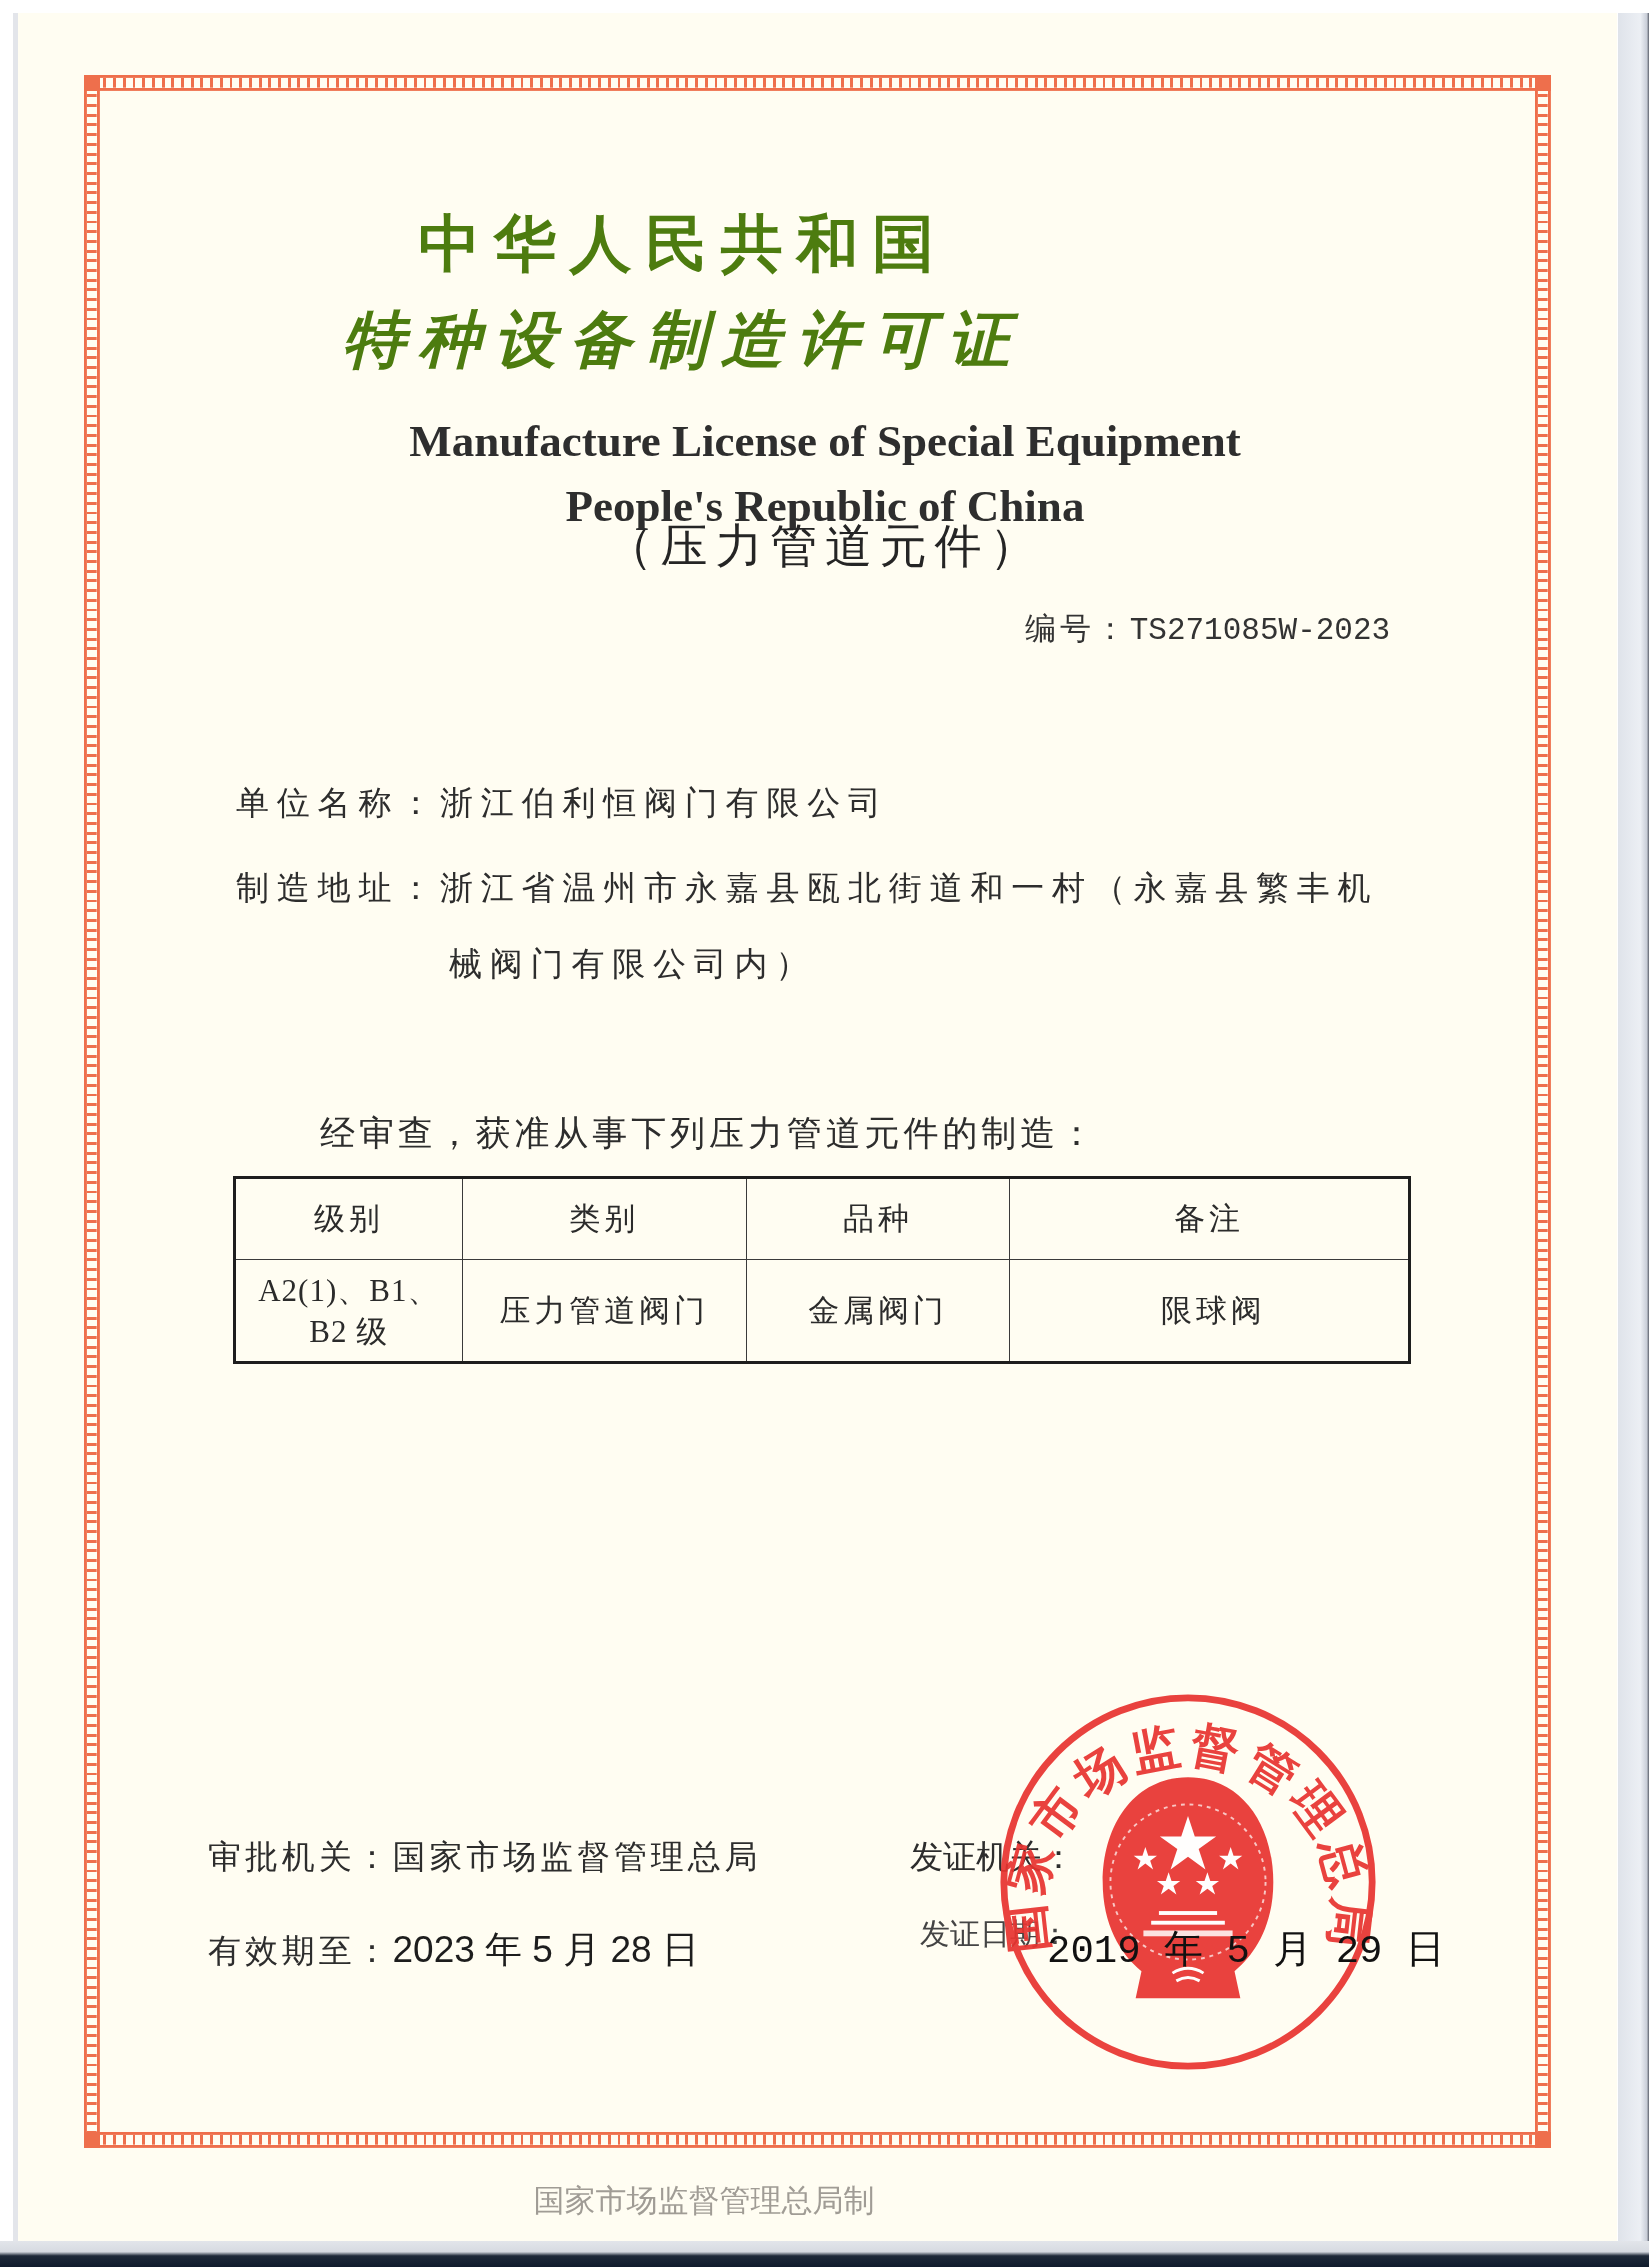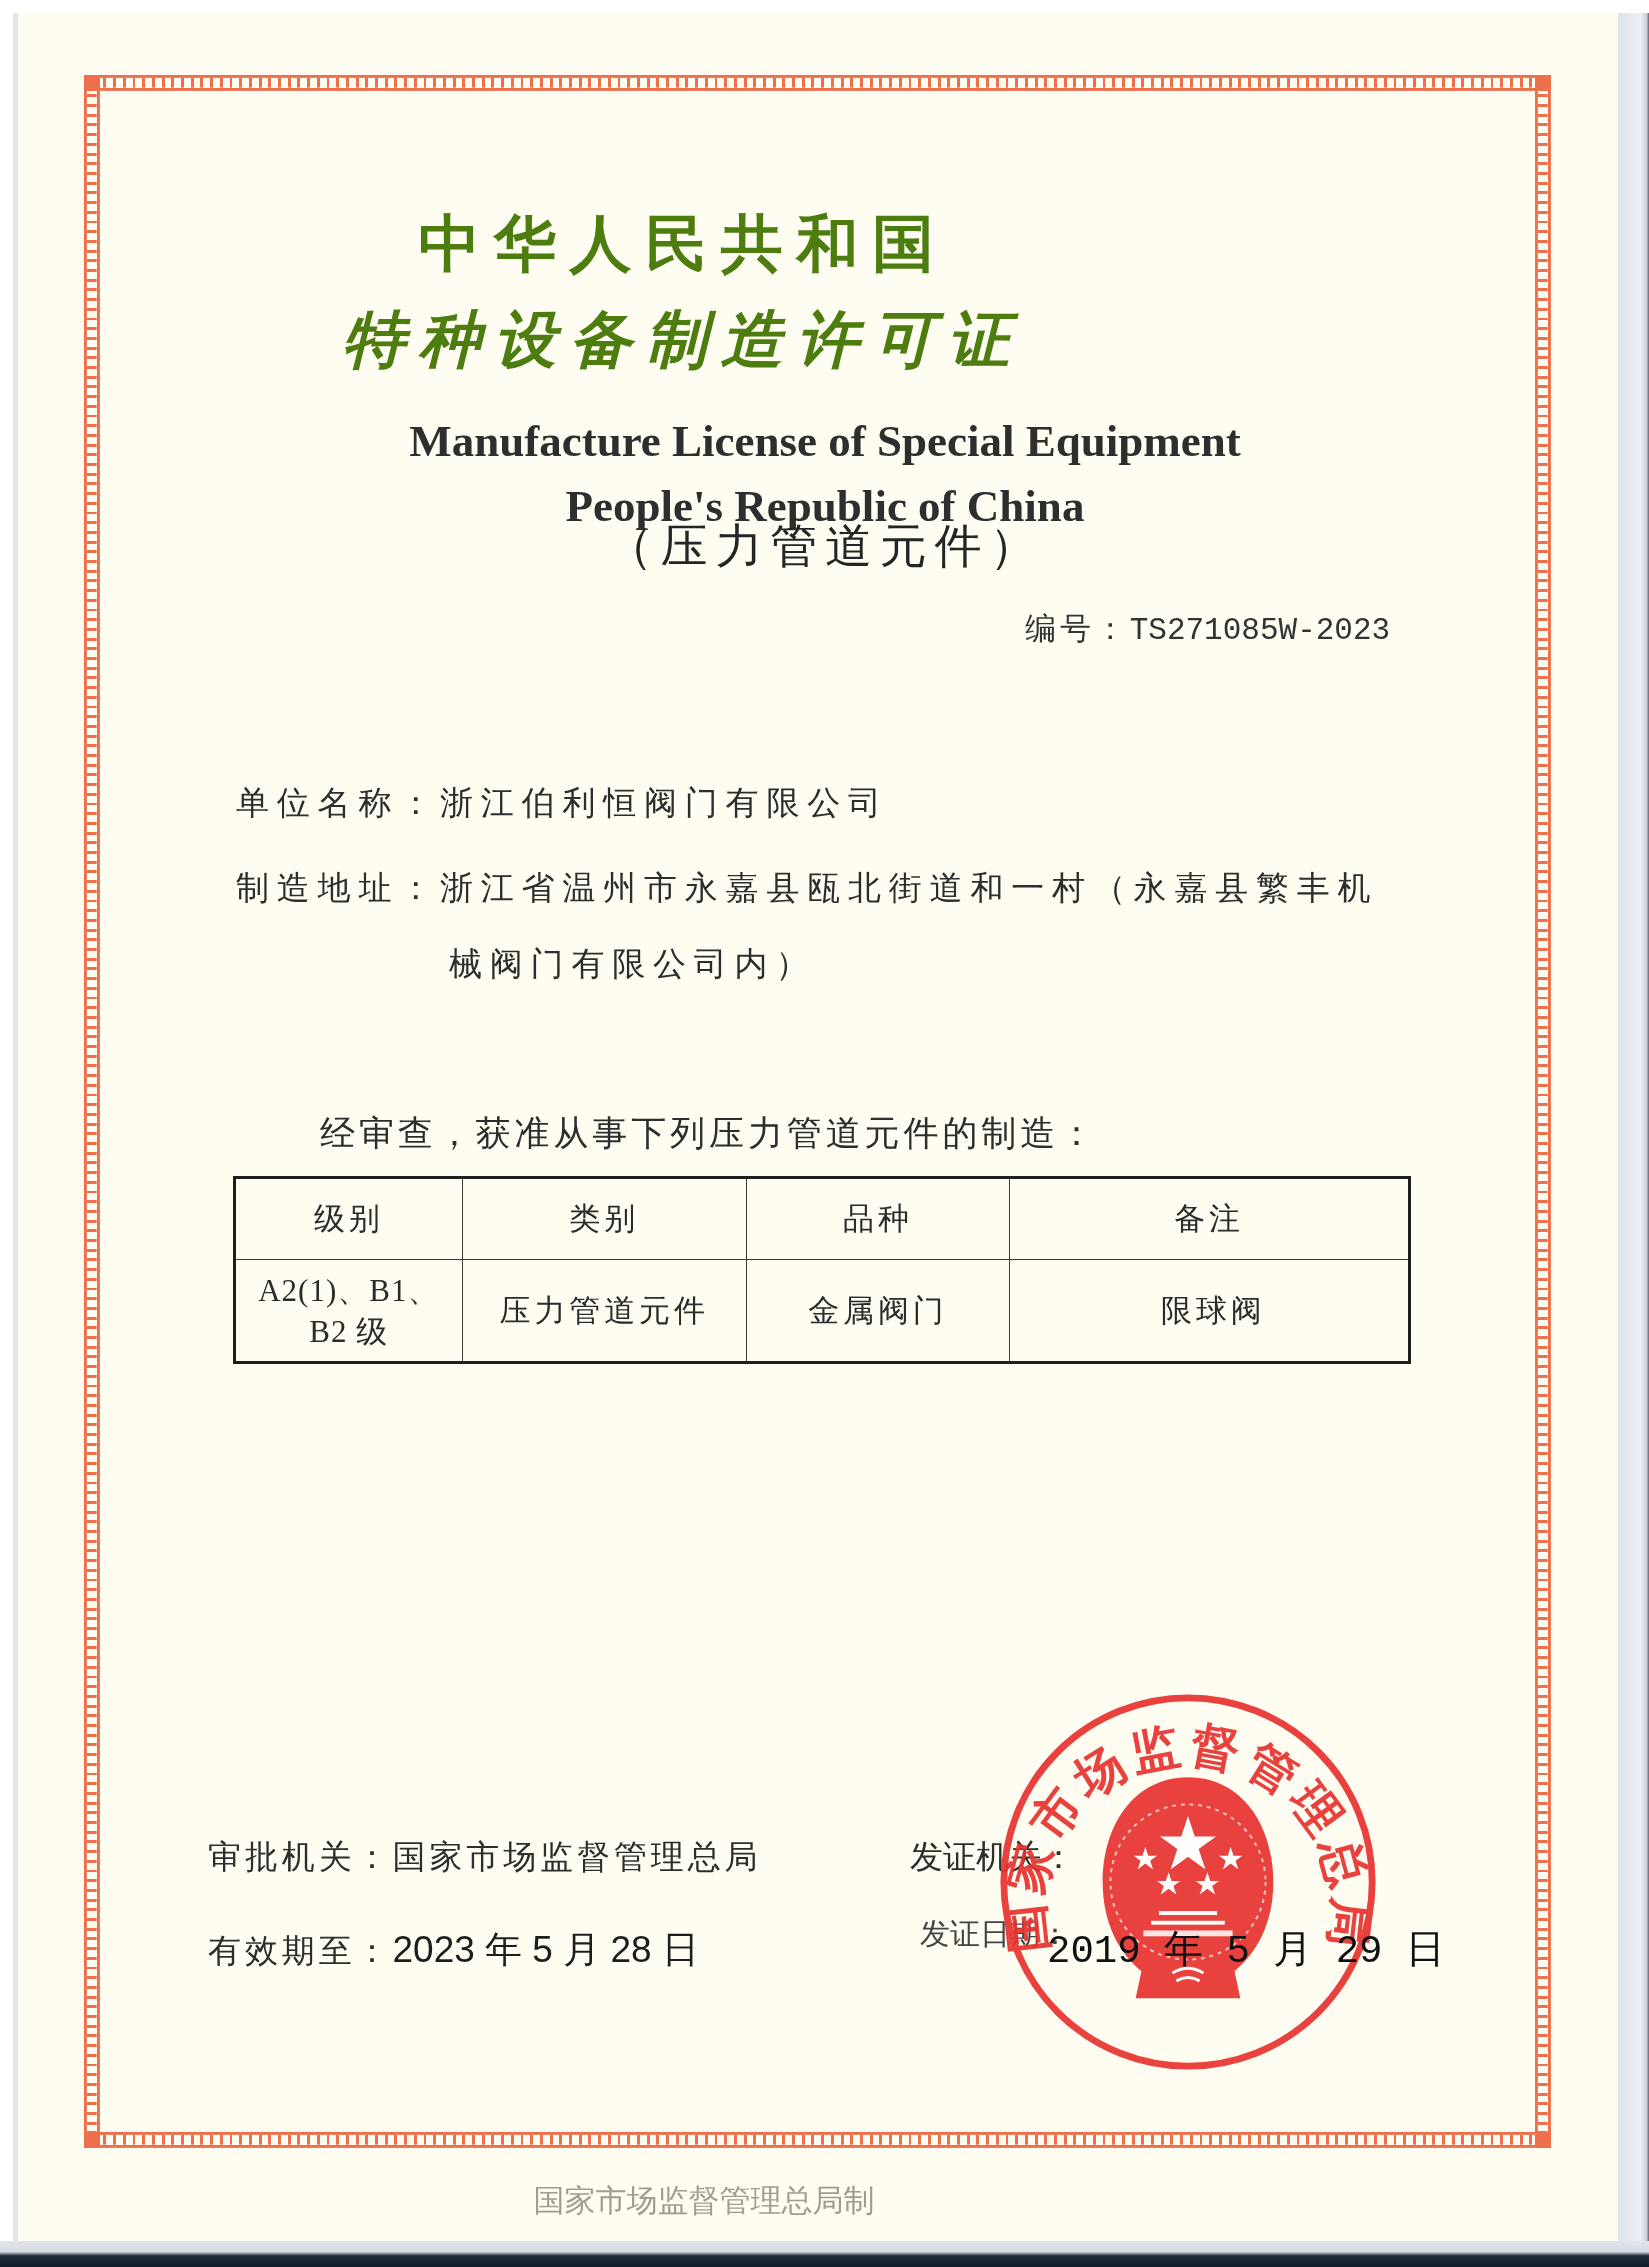--- a/index.html
+++ b/index.html
@@ -164,21 +164,21 @@
       <th>品种</th>
       <th>备注</th>
     </tr>
   </thead>
   <tbody>
     <tr>
       <td class="grade">
         <div>A2(1)、B1、</div>
         <div>B2 级</div>
       </td>
-      <td>压力管道元件</td>
+      <td>压力管道阀门</td>
       <td>金属阀门</td>
       <td class="note">限球阀</td>
     </tr>
   </tbody>
 </table>
 
 <div class="bottom-line" style="left:208px; top:1840px;">
   <span class="lbl">审批机关：</span><span class="lbl">国家市场监督管理总局</span>
 </div>
 <div class="bottom-line" style="left:208px; top:1931px;">

